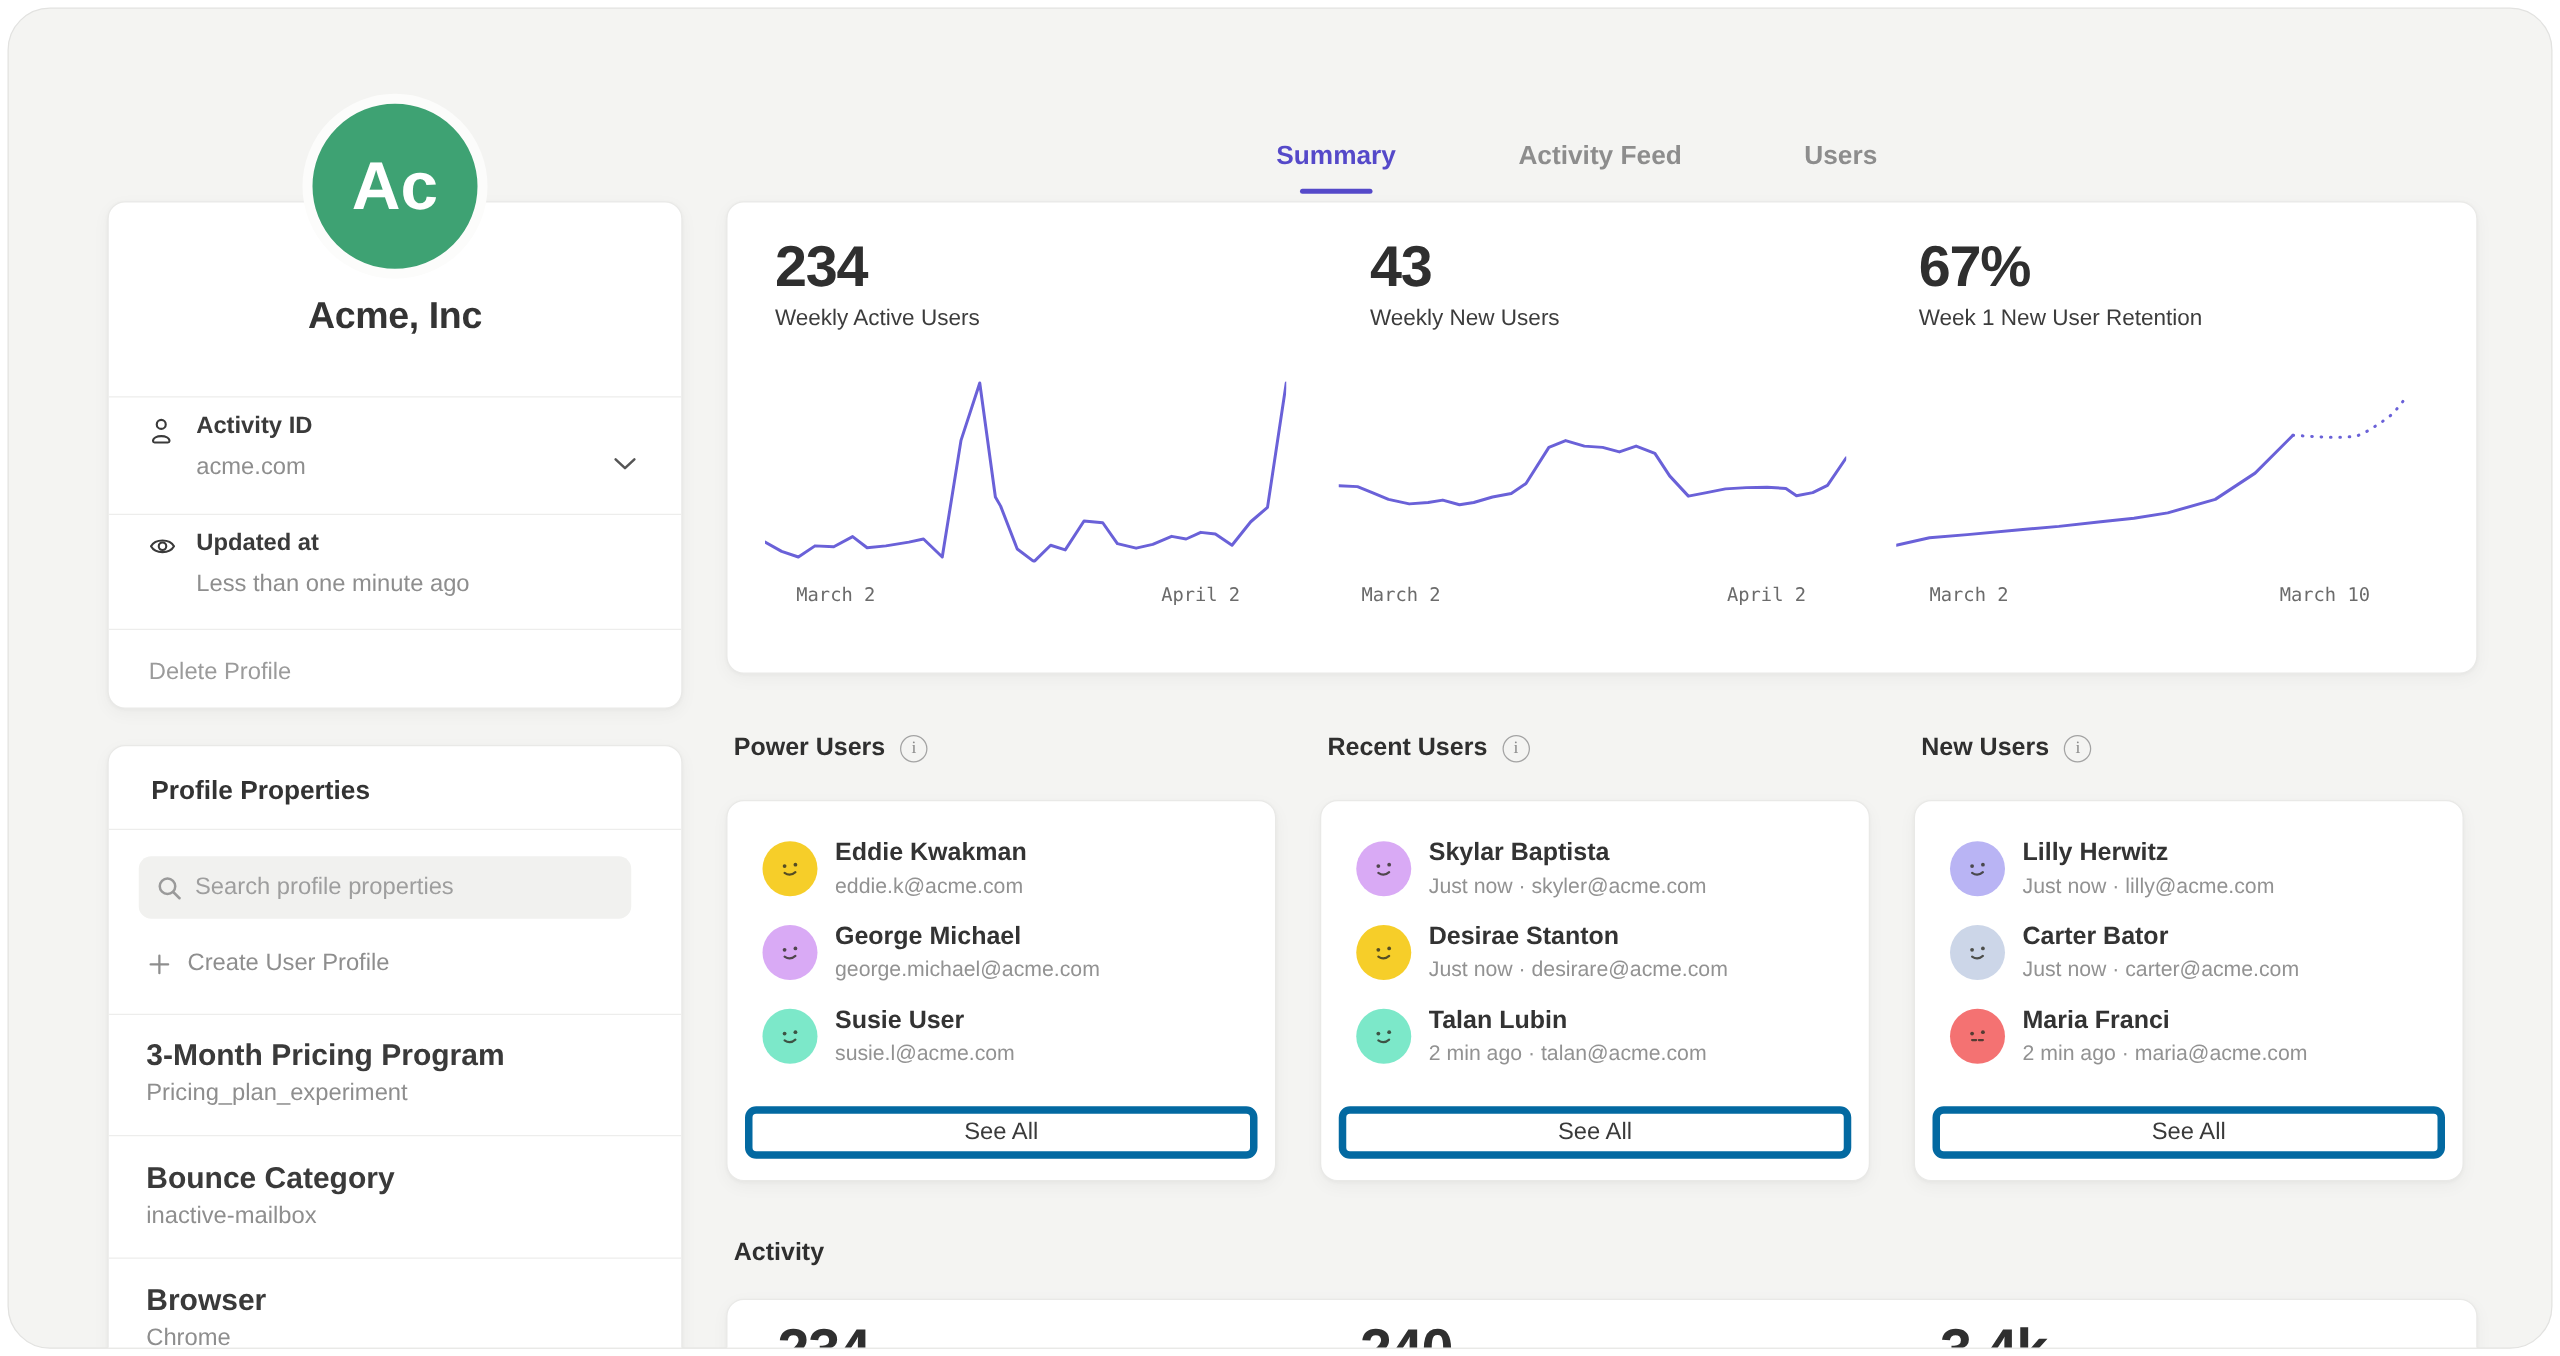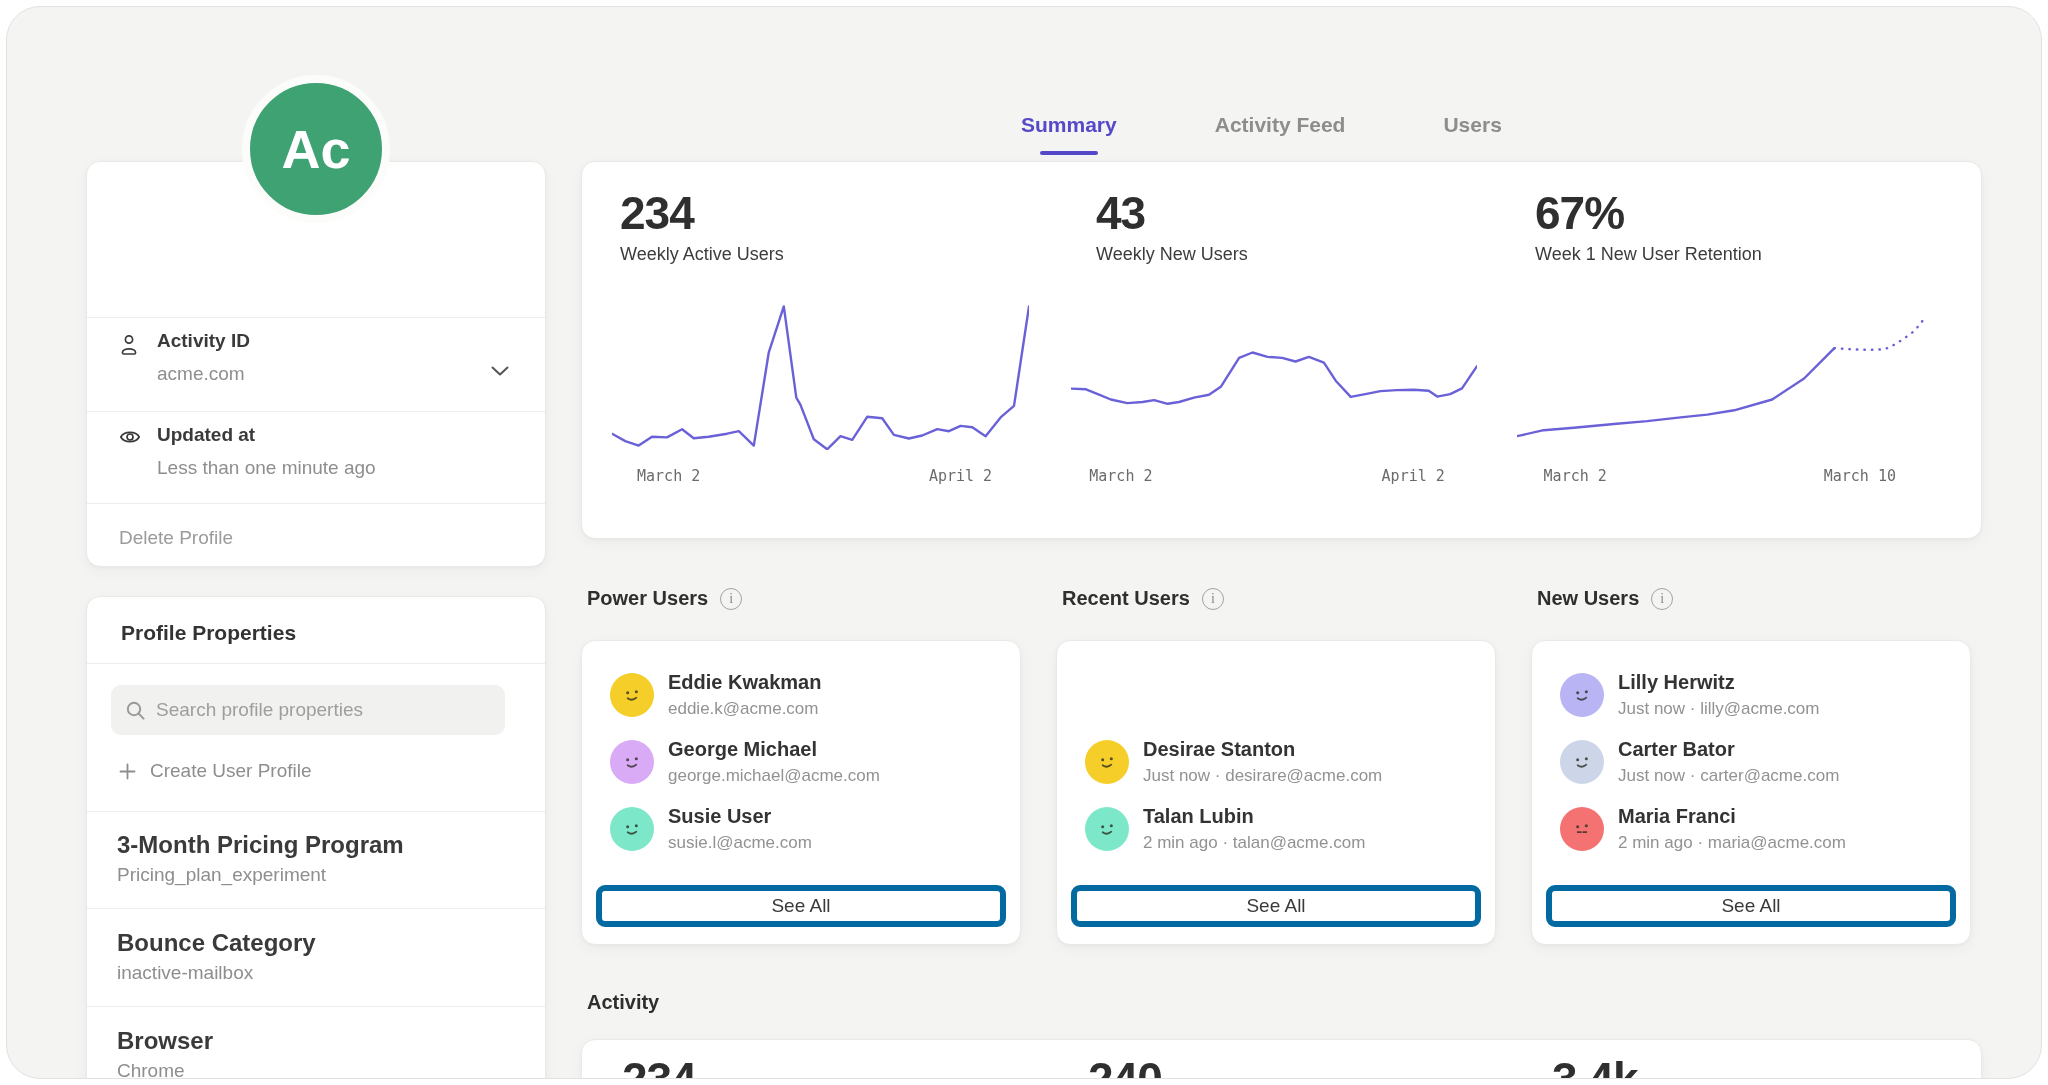--- a/index.html
+++ b/index.html
@@ -99,20 +99,21 @@
 </head>
 <body>
 
 <div class="screen">
 
   <div class="avatar-big" style="background-color: rgb(62, 162, 115);">
     <span>Ac</span>
   </div>
 
   <div class="card profile-card">
+    <div class="profile-name">Acme, Inc</div>
     <div class="divider p-div1"></div>
 
     <div class="p-row" style="top:168px;">
       <span class="icon">
         <svg class="icon-stroke" width="20" height="22" viewBox="0 0 20 22" fill="none">
           <circle cx="10" cy="5.5" r="3.6" stroke="#3a3a3a" stroke-width="1.7"></circle>
           <path d="M3.4 18.8 C3.4 13.6 16.6 13.6 16.6 18.8 A1.3 1.3 0 0 1 15.3 20 H4.7 A1.3 1.3 0 0 1 3.4 18.8 Z" stroke="#3a3a3a" stroke-width="1.7" stroke-linejoin="round"></path>
         </svg>
       </span>
       <span class="p-label">Activity ID</span>
@@ -281,20 +282,31 @@
       <span class="u-sub">susie.l@acme.com</span>
     </div>
     <button class="see-all">See All</button>
   </div>
 
   <div class="list-header" style="left:1055px; top:580px;">
     <span class="list-title">Recent Users</span>
     <span class="info-icon">i</span>
   </div>
   <div class="card list-card" style="left:1049px; top:633px;">
+    <div class="user-row" style="top:28px;">
+      <span class="u-avatar" style="background-color: rgb(217, 170, 245);">
+        <svg width="26" height="26" viewBox="0 0 24 24" fill="none">
+          <circle cx="8" cy="10" r="1.4" fill="rgba(45,45,35,.8)"></circle>
+            <circle cx="16" cy="9" r="1.4" fill="rgba(45,45,35,.8)"></circle>
+          <path d="M8 15 Q12 18 16 14.5" stroke="rgba(45,45,35,.8)" stroke-width="1.6" stroke-linecap="round"></path>
+        </svg>
+      </span>
+      <span class="u-name">Skylar Baptista</span>
+      <span class="u-sub">Just now · skyler@acme.com</span>
+    </div>
     <div class="user-row" style="top:95px;">
       <span class="u-avatar" style="background-color: rgb(246, 206, 41);">
         <svg width="26" height="26" viewBox="0 0 24 24" fill="none">
           <circle cx="8" cy="10" r="1.4" fill="rgba(45,45,35,.8)"></circle>
             <circle cx="16" cy="9" r="1.4" fill="rgba(45,45,35,.8)"></circle>
           <path d="M8 15 Q12 18 16 14.5" stroke="rgba(45,45,35,.8)" stroke-width="1.6" stroke-linecap="round"></path>
         </svg>
       </span>
       <span class="u-name">Desirae Stanton</span>
       <span class="u-sub">Just now · desirare@acme.com</span>

